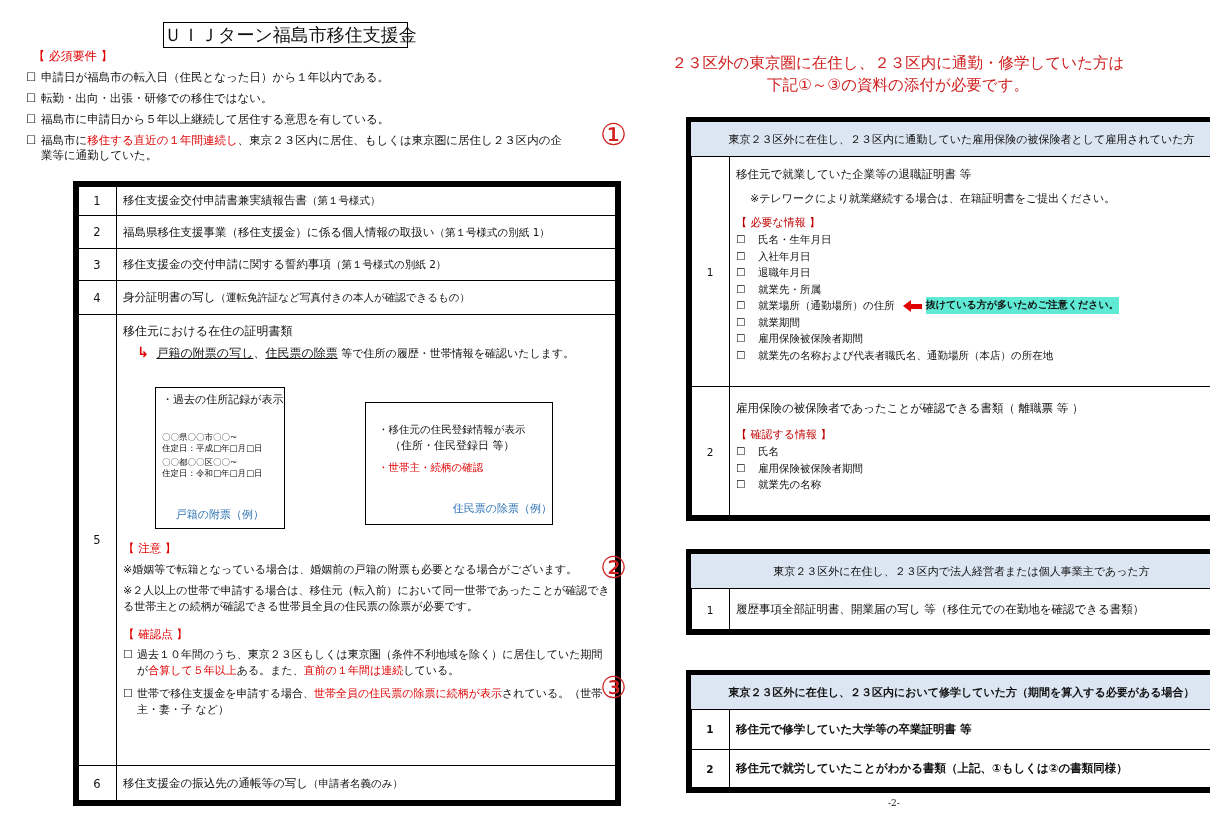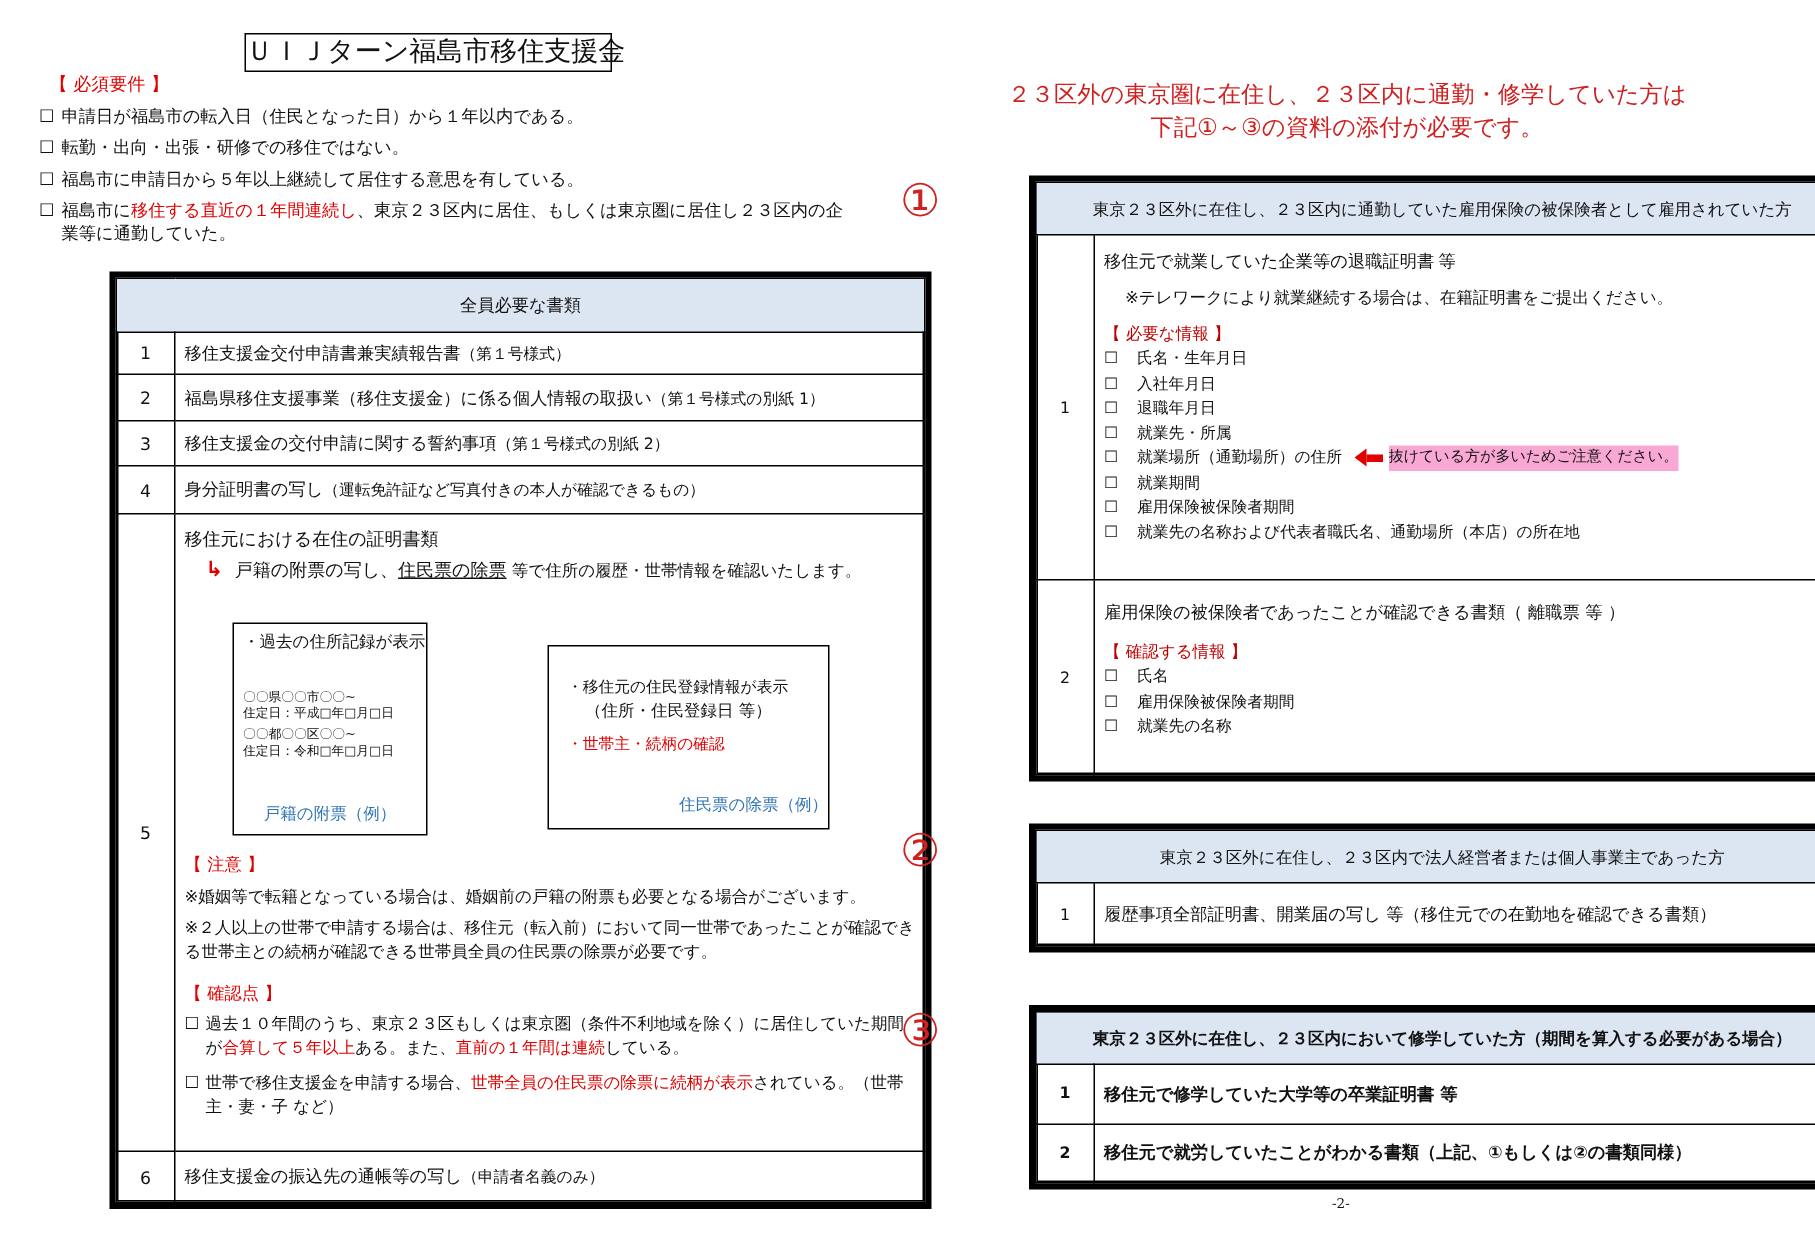--- a/index.html
+++ b/index.html
@@ -31,21 +31,21 @@
   .ex-box { border:1px solid #000; background:#fff; font-size:10.5px; }
   .note-head { font-size:11.5px; }
 
   
   #right-heading { left:600px; top:52px; width:596px; text-align:center; font-size:15.5px; line-height:22px; color:#d02020; }
   .circ { font-size:30px; color:#d02020; line-height:30px; }
   .rt { left:638px; width:543px; }
   .rt .hdr { font-size:11px; height:34px; }
   .chk { display:flex; line-height:16.5px; font-size:10.5px; }
   .chk .box { width:22px; flex:none; }
-  .hl { background:#f9a8d4; }
+  .hl { background:#5eead4;font-weight:bold; }
   .arrow-left { display:inline-block; width:0; height:0; border-top:6px solid transparent; border-bottom:6px solid transparent; border-right:8px solid #e00000; vertical-align:middle; }
   .arrow-bar { display:inline-block; width:11px; height:5px; background:#e00000; vertical-align:middle; margin-right:4px; }
 </style>
 </head>
 <body>
 
 <div id="main-title" class="abs">ＵＩＪターン福島市移住支援金</div>
 
 <div class="abs req-head red" style="left:33px;top:48px;">【 必須要件 】</div>
 
@@ -64,23 +64,20 @@
   </div>
   <div class="req-item">
     <span class="box">☐</span>
     <span><span>福島市に</span><span class="red">移住する直近の１年間連続し</span><span>、東京２３区内に居住、もしくは東京圏に居住し２３区内の企業等に通勤していた。</span></span>
   </div>
 </div>
 
 <div id="left-table" class="abs frame">
   <table class="doc" style="height:100%;">
     <tbody>
-        <tr>
-          <td colspan="2" class="hdr">全員必要な書類</td>
-        </tr>
     <tr style="height:28px;">
       <td class="num">1</td>
       <td class="txt"><span>移住支援金交付申請書兼実績報告書</span><span class="small">（第１号様式）</span></td>
     </tr>
     <tr style="height:30px;">
       <td class="num">2</td>
       <td class="txt"><span>福島県移住支援事業（移住支援金）に係る個人情報の取扱い</span><span class="small">（第１号様式の別紙 1）</span></td>
     </tr>
     <tr style="height:30px;">
       <td class="num">3</td>
@@ -89,21 +86,21 @@
     <tr style="height:31px;">
       <td class="num">4</td>
       <td class="txt"><span>身分証明書の写し</span><span class="small">（運転免許証など写真付きの本人が確認できるもの）</span></td>
     </tr>
     <tr style="height:417px;">
       <td class="num">5</td>
       <td class="txt" style="position:relative;vertical-align:top;">
         <div style="position:absolute;left:6px;top:8px;font-size:12px;">移住元における在住の証明書類</div>
         <div style="position:absolute;left:20px;top:29px;font-size:12px;white-space:nowrap;">
           <span class="red" style="font-weight:bold;font-size:14px;">↳</span>
-          <span style="margin-left:4px;">戸籍の附票の写し</span><span>、</span><span style="text-decoration:underline;">住民票の除票</span><span style="font-size:11px;"> 等で住所の履歴・世帯情報を確認いたします。</span>
+          <span style="text-decoration:underline;margin-left:4px;">戸籍の附票の写し</span><span>、</span><span style="text-decoration:underline;">住民票の除票</span><span style="font-size:11px;"> 等で住所の履歴・世帯情報を確認いたします。</span>
         </div>
 
         <div class="ex-box" style="position:absolute;left:38px;top:72px;width:128px;height:140px;">
           <div style="position:absolute;left:6px;top:4px;font-size:11px;">・過去の住所記録が表示</div>
           <div style="position:absolute;left:6px;top:44px;font-size:8.5px;line-height:11px;">
             <div>〇〇県〇〇市〇〇~</div>
             <div>住定日：平成□年□月□日</div>
             <div style="margin-top:3px;">〇〇都〇〇区〇〇~</div>
             <div>住定日：令和□年□月□日</div>
           </div>
@@ -148,21 +145,21 @@
 <div class="abs circ" style="left:600px;top:120px;">①</div>
 <div class="abs rt frame" style="top:117px;height:396px;">
   <table class="doc" style="height:100%;">
     <tbody>
         <tr>
           <td colspan="2" class="hdr">東京２３区外に在住し、２３区内に通勤していた雇用保険の被保険者として雇用されていた方</td>
         </tr>
     <tr style="height:230px;">
       <td class="num" style="font-size:10.5px;">1</td>
       <td class="txt" style="position:relative;vertical-align:top;">
-        <div style="position:absolute;left:6px;top:10px;font-size:11.5px;font-family:Liberation Serif, serif;">移住元で就業していた企業等の退職証明書 等</div>
+        <div style="position:absolute;left:6px;top:10px;font-size:11.5px;">移住元で就業していた企業等の退職証明書 等</div>
         <div style="position:absolute;left:20px;top:34px;font-size:11px;">※テレワークにより就業継続する場合は、在籍証明書をご提出ください。</div>
         <div class="darkred" style="position:absolute;left:6px;top:58px;font-size:11px;">【 必要な情報 】</div>
         <div style="position:absolute;left:6px;top:74px;">
           <div class="chk">
                 <span class="box">☐</span>
                 <span>氏名・生年月日</span>
               </div>
           <div class="chk">
                 <span class="box">☐</span>
                 <span>入社年月日</span>

